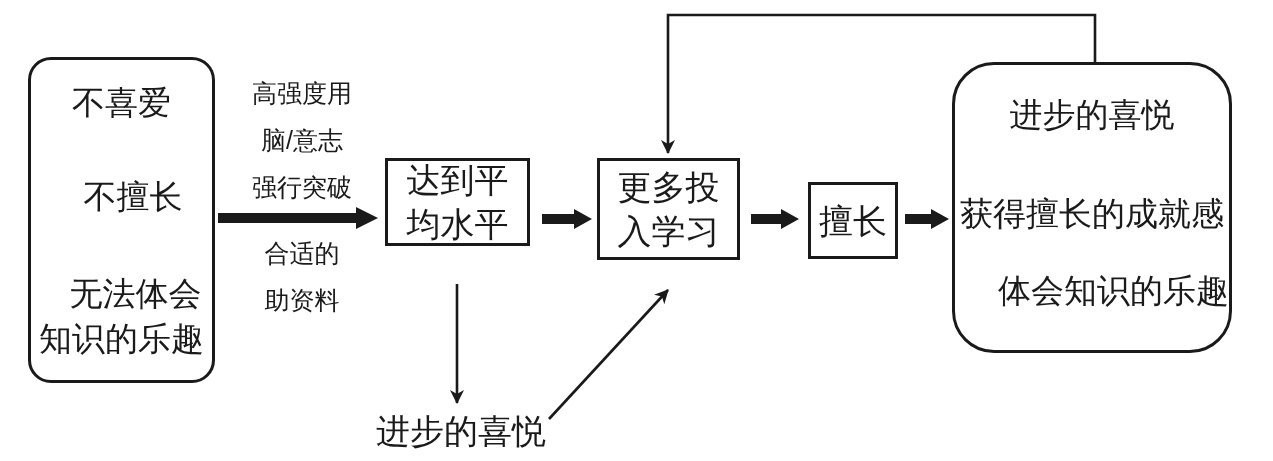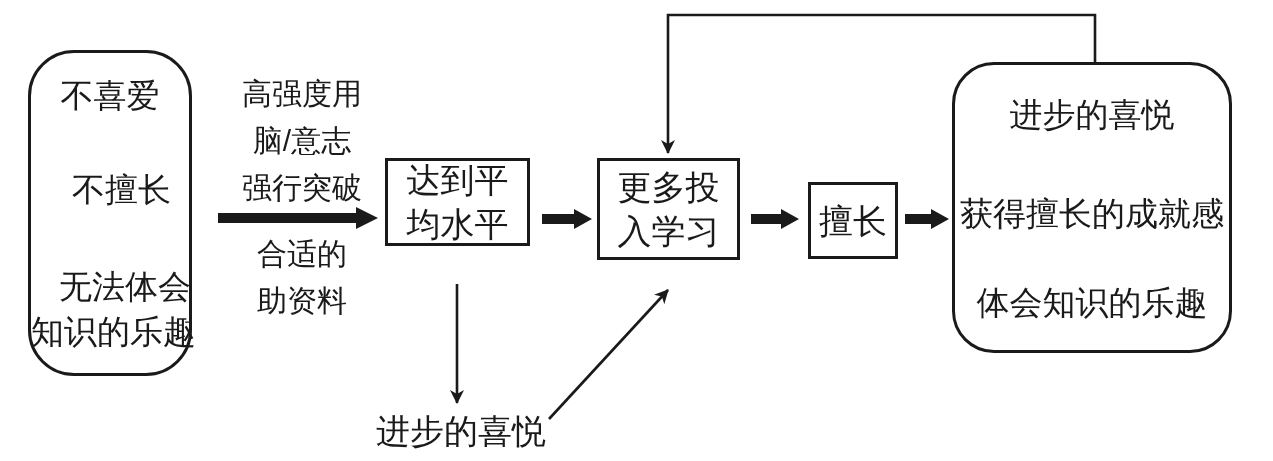--- a/index.html
+++ b/index.html
@@ -43,21 +43,21 @@
     display: flex;
     flex-direction: column;
     align-items: center;
     justify-content: center;
     text-align: center;
   }
   .flex-center .line { line-height: 44px; white-space: nowrap; font-size: 34px; }
   .label-block {
     position: absolute;
     text-align: center;
-    font-size: 30px;
+    font-size: 25px;
     color: var(--ink);
   }
   .label-block .line { line-height: 47px; white-space: nowrap; }
   .free-label {
     position: absolute;
     font-size: 34px;
     color: var(--ink);
     text-align: center;
     line-height: 36px;
     white-space: nowrap;
@@ -83,21 +83,21 @@
 
     <polygon points="905,214 931,214 931,209 949,219 931,229 931,224 905,224" fill="#1a1a1a"></polygon>
 
     <polyline points="1095,62 1095,15 668,15 668,153" fill="none" stroke="#1a1a1a" stroke-width="2.6" marker-end="url(#vhead)"></polyline>
 
     <line x1="457" y1="284" x2="457" y2="403" stroke="#1a1a1a" stroke-width="2.6" marker-end="url(#vhead)"></line>
 
     <line x1="549" y1="419" x2="668" y2="290" stroke="#1a1a1a" stroke-width="2.6" marker-end="url(#vhead)"></line>
   </svg>
 
-  <div class="node rounded" style="left:28px; top:50px; width:164px; height:326px;">
+  <div class="node rounded" style="left:28px; top:57px; width:187px; height:326px;border-radius:23px;">
     <div class="txt abs-line" style="top:25px;">不喜爱</div>
     <div class="txt abs-line" style="top:119px;padding-left:23px;">不擅长</div>
     <div class="txt abs-line" style="top:216px;padding-left:28px;">无法体会</div>
     <div class="txt abs-line" style="top:261px;">知识的乐趣</div>
   </div>
 
   <div class="label-block" style="left:210px; top:70px; width:184px;">
     <div class="line">高强度用</div>
     <div class="line">脑/意志</div>
     <div class="line">强行突破</div>
@@ -118,18 +118,18 @@
     <div class="line">入学习</div>
   </div>
 
   <div class="node flex-center" style="left:808px; top:182px; width:90px; height:77px;">
     <div class="line">擅长</div>
   </div>
 
   <div class="node rounded" style="left:952px; top:62px; width:280px; height:291px; border-radius:42px;">
     <div class="txt abs-line" style="top:32px;">进步的喜悦</div>
     <div class="txt abs-line" style="top:131px;">获得擅长的成就感</div>
-    <div class="txt abs-line" style="top:220px;">体会知识的乐趣</div>
+    <div class="txt abs-line" style="top:208px;text-align:right;">体会知识的乐趣</div>
   </div>
 
   <div class="free-label" style="left:368px; top:413px; width:186px;">进步的喜悦</div>
 
 </div>
 
 </body></html>

